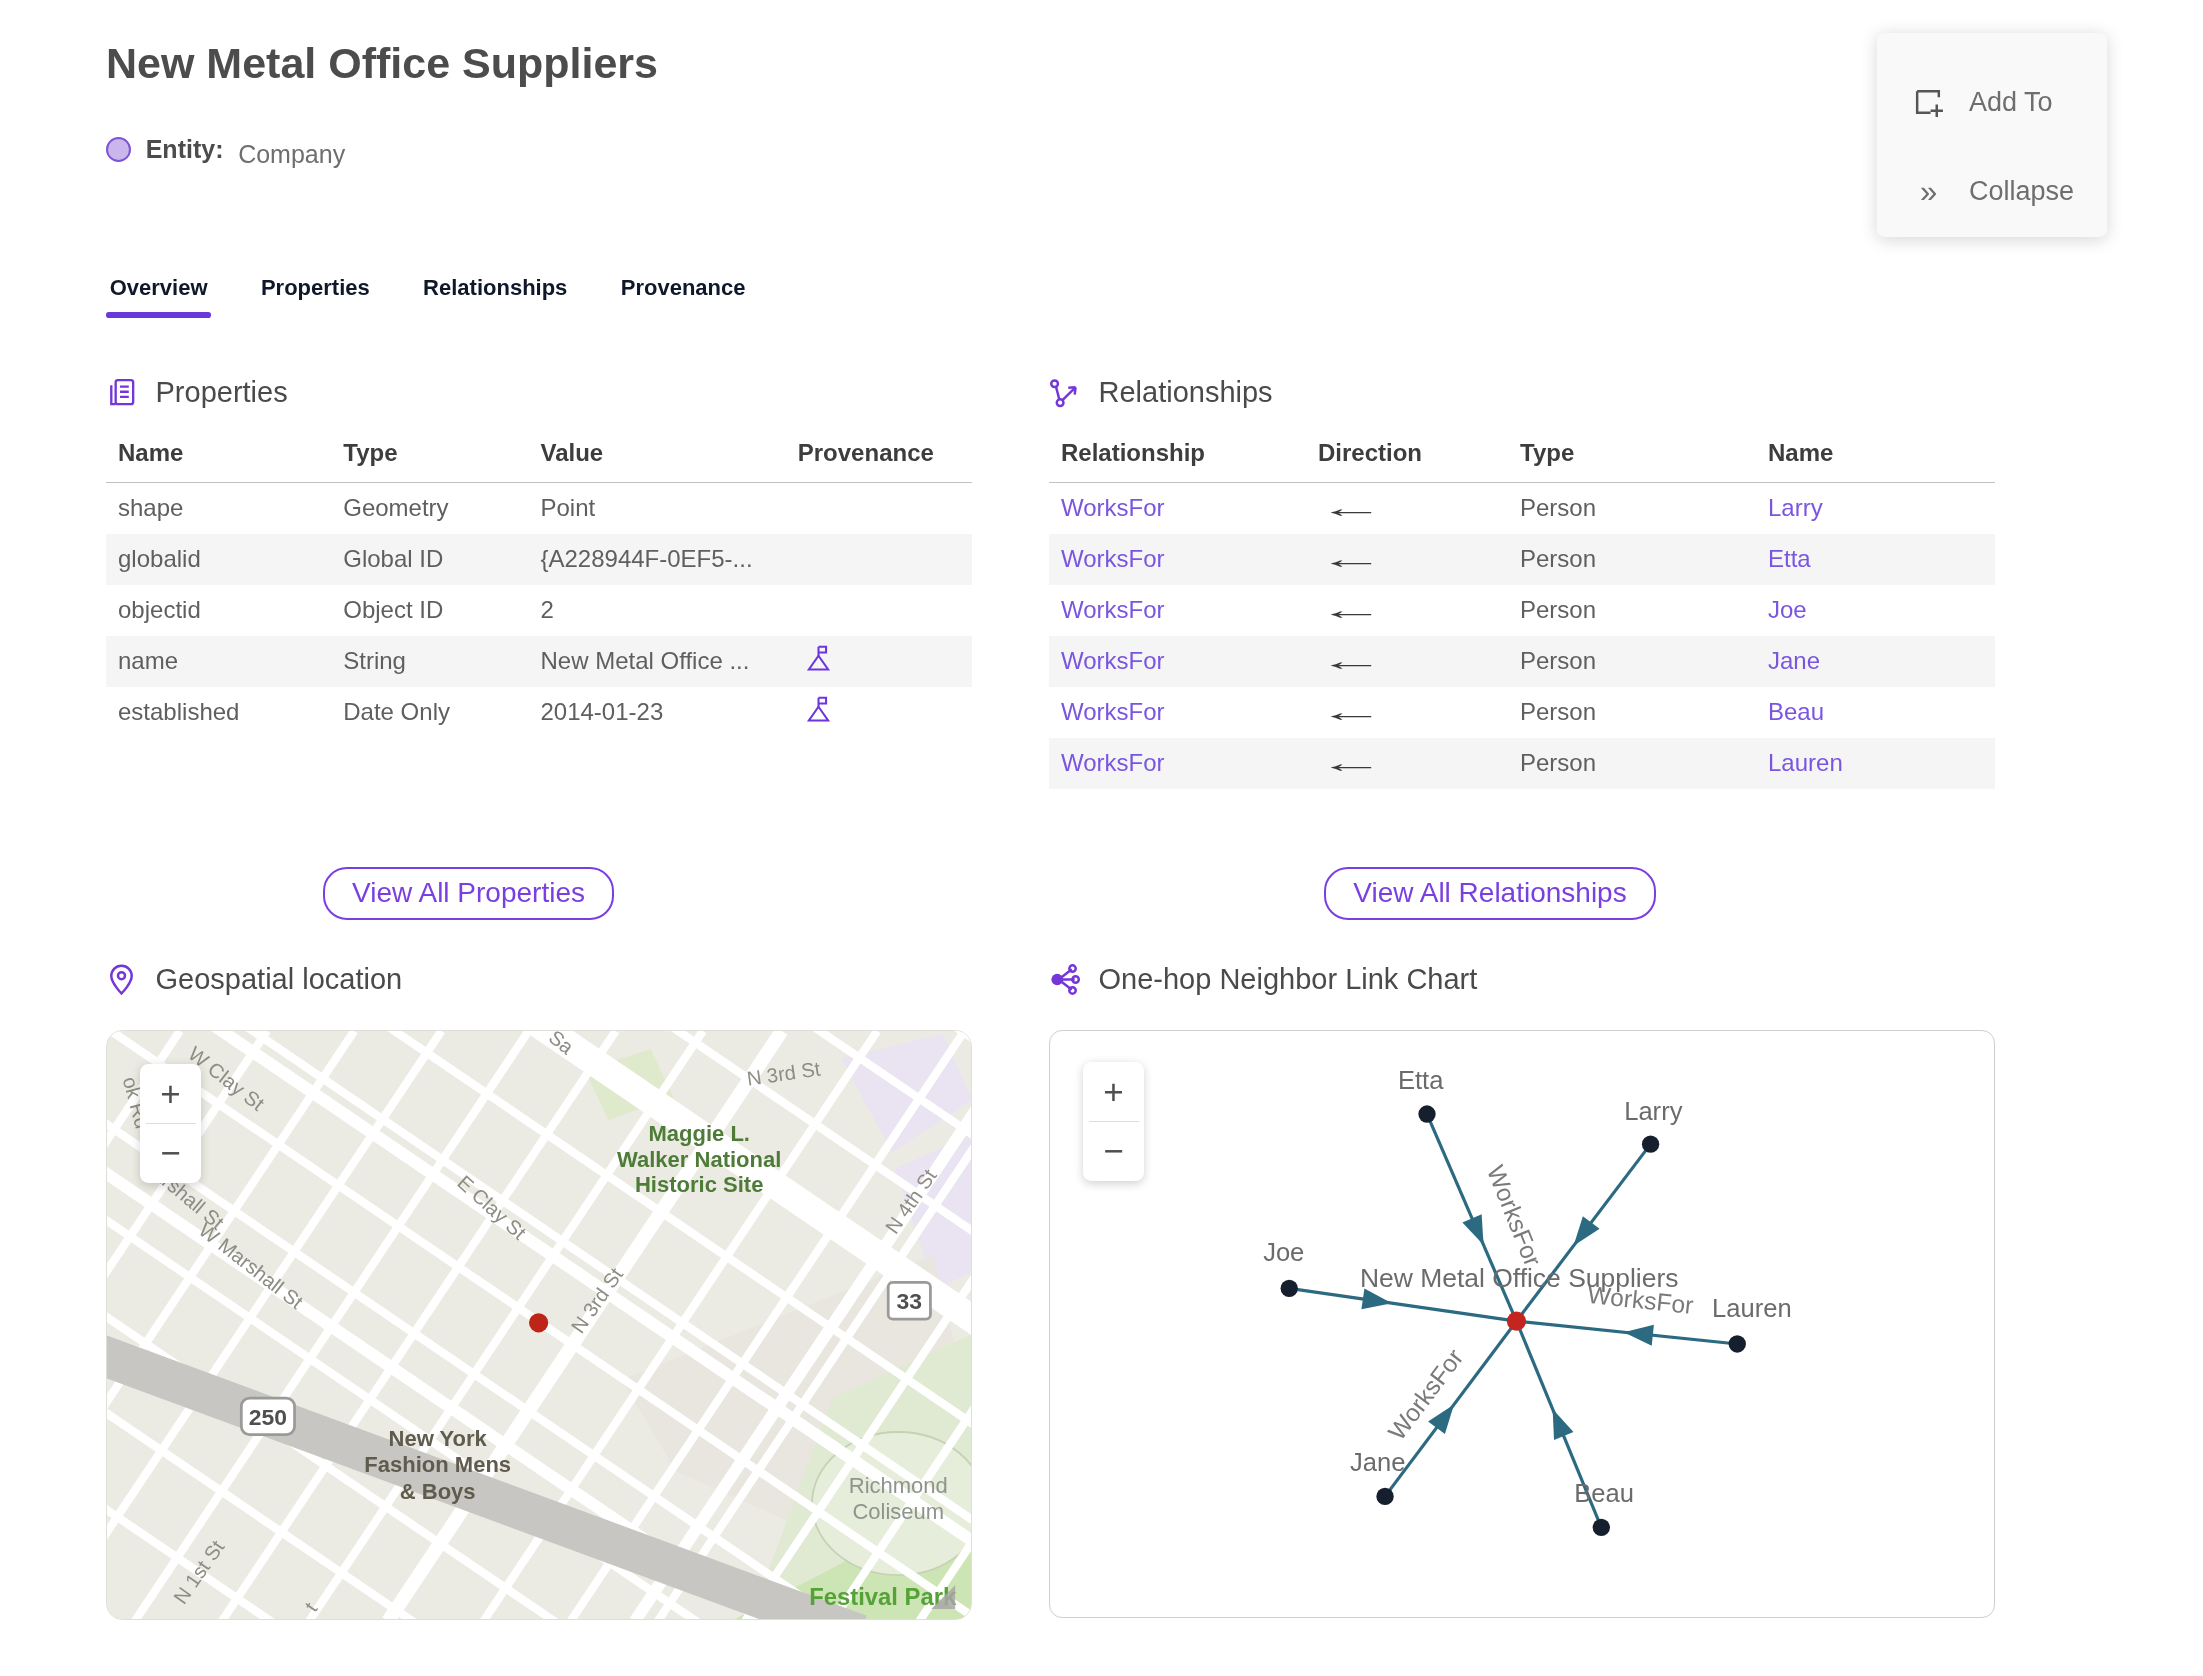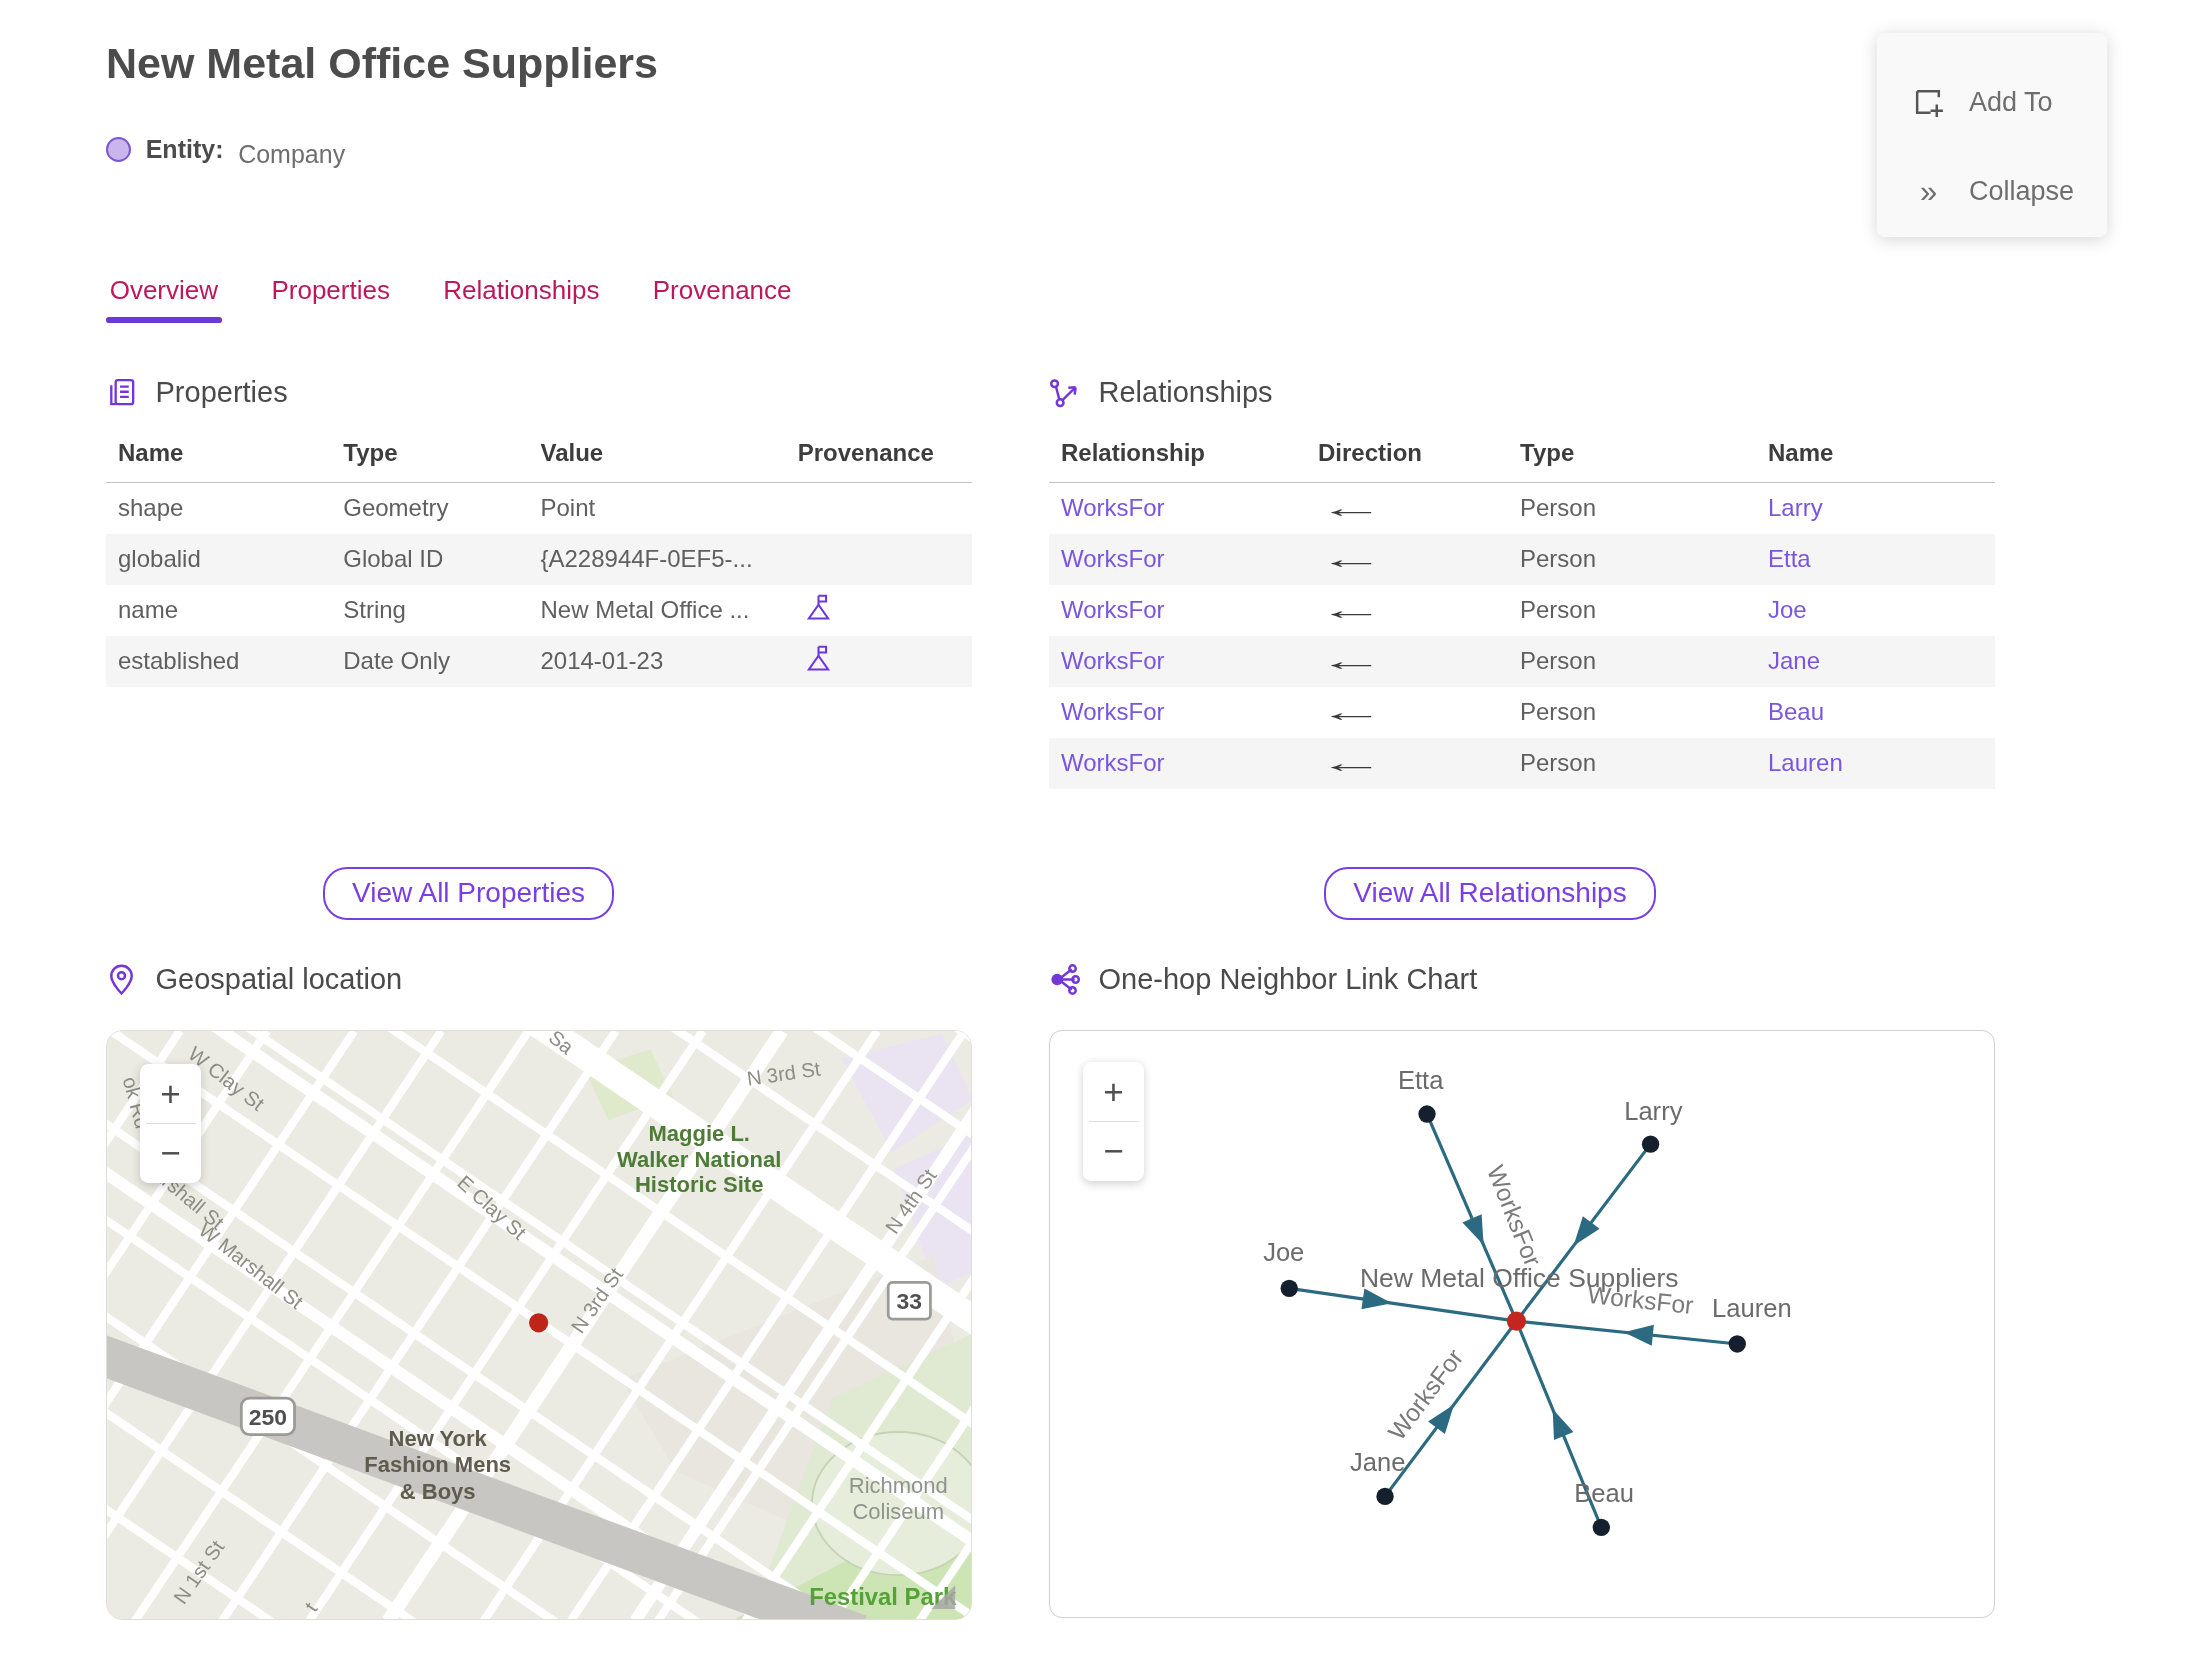--- a/index.html
+++ b/index.html
@@ -16,21 +16,21 @@
   
   .actions-card{position:absolute;right:57px;top:33px;width:230px;height:204px;background:#f9f9f9;
                 border-radius:7.3px;box-shadow:0 2.8px 16.5px rgba(0,0,0,.16);display:flex;flex-direction:column;justify-content:space-around;padding:13px 0;box-sizing:border-box;}
   .action-item{display:flex;align-items:center;gap:24px;padding-left:35px;cursor:pointer;margin-top:24px;}
   .action-item span.lbl{font-size:27px;color:#6e6e6e;}
   .action-icon{width:33px;height:33px;flex:0 0 33px;}
   .chev-icon{font-size:31px;color:#6e6e6e;line-height:33px;width:33px;text-align:center;}
 
   
   .tabs{position:absolute;left:106px;top:275px;display:flex;gap:46px;}
-  .tab{font-size:26px;color:#be185d;padding:0 3.7px 16.5px 3.7px;cursor:pointer;position:relative;}
+  .tab{font-size:22px;color:#0f172a;padding:0 3.7px 16.5px 3.7px;cursor:pointer;position:relative;font-weight:bold;}
   .tab.active::after{content:"";position:absolute;left:0;right:0;bottom:0;height:5.5px;background:#6c39d9;border-radius:2.8px;}
 
   
   .sec-head{display:flex;align-items:center;gap:16.5px;}
   .sec-head .sec-title{font-size:29px;color:#4a4a4a;}
   .sec-icon{width:35px;height:35px;flex:0 0 35px;}
   #props-head{position:absolute;left:104px;top:375px;}
   #rels-head{position:absolute;left:1047px;top:375px;}
   #geo-head{position:absolute;left:104px;top:962px;align-items:center;}
   #chart-head{position:absolute;left:1047px;top:962px;}
@@ -168,20 +168,26 @@
         <tr>
           <td>shape</td>
           <td>Geometry</td>
           <td>Point</td>
           <td style="padding-left:16.5px"></td>
         </tr>
         <tr>
           <td>globalid</td>
           <td>Global ID</td>
           <td>{A228944F-0EF5-...</td>
+          <td style="padding-left:16.5px"></td>
+        </tr>
+        <tr>
+          <td>objectid</td>
+          <td>Object ID</td>
+          <td>2</td>
           <td style="padding-left:16.5px"></td>
         </tr>
         <tr>
           <td>name</td>
           <td>String</td>
           <td>New Metal Office ...</td>
           <td style="padding-left:16.5px"><svg viewBox="0 0 24 24" width="33" height="33" fill="none" stroke="#6d35dd" stroke-width="1.5">
               <path d="M12 3.5 V10"></path>
               <path d="M12 3.5 h5.5 v4.2 H12"></path>
               <path d="M12 10 l7 10 H5 Z"></path>

